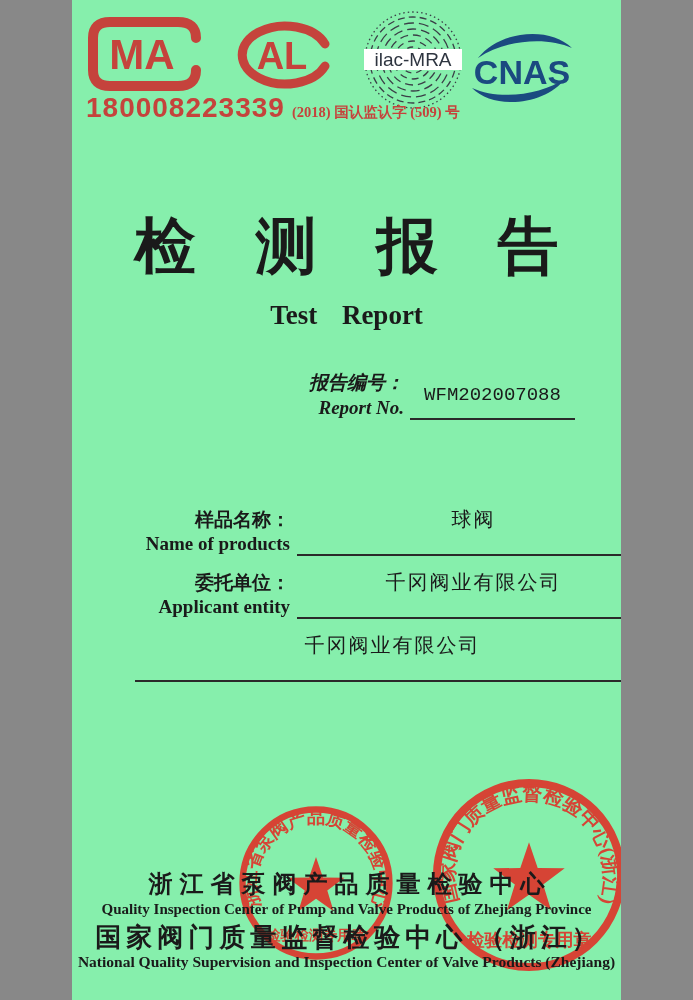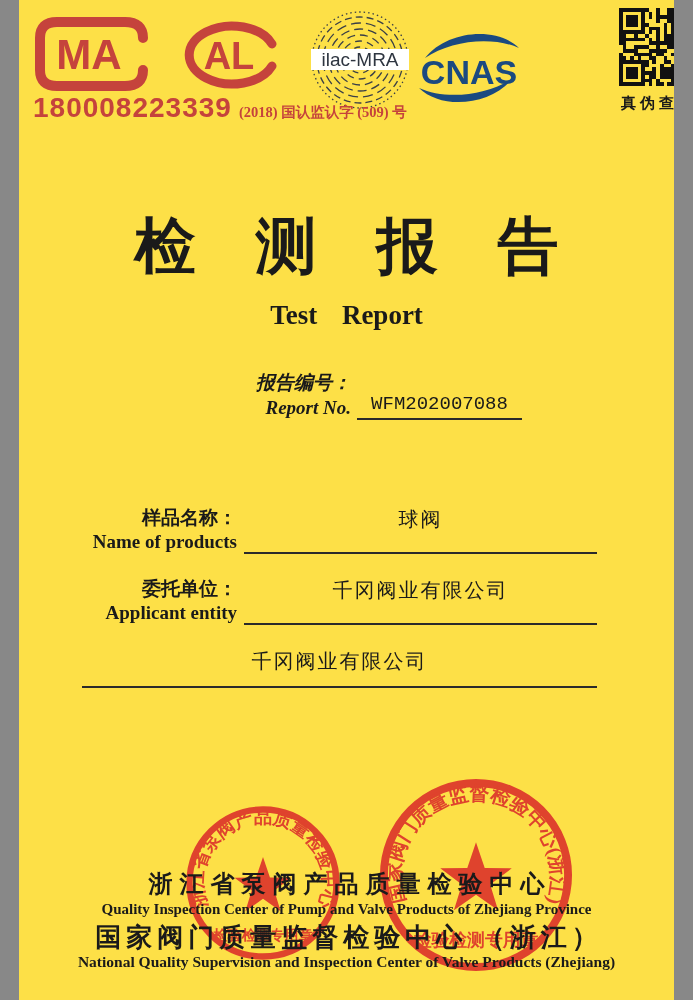--- a/index.html
+++ b/index.html
@@ -1,19 +1,19 @@
 <!DOCTYPE html>
 <html><head>
 <meta charset="utf-8">
 <style>
   * { margin:0; padding:0; box-sizing:border-box; }
   html,body { background:#888; }
   body { display:flex; justify-content:center; }
   .page {
-    position:relative; width:655px; height:1000px; background:#fde047;
+    position:relative; width:549px; height:1000px; background:#86efac;
     font-family:"Liberation Serif", serif; color:#1a1a1a; overflow:hidden;
   }
 
   
   .logo { position:absolute; }
   .cma-logo   { left:12px;  top:14px; width:124px; height:80px; }
   .cal-logo   { left:158px; top:18px; width:104px; height:74px; }
   .ilac-logo  { left:290px; top:6px;  width:102px; height:108px; }
   .cnas-logo  { left:396px; top:26px; width:108px; height:84px; }
 
@@ -35,28 +35,28 @@
   
   .title-zh { position:absolute; top:206px; width:100%; text-align:center;
               font-size:61px; font-weight:bold; letter-spacing:60px; padding-left:60px; white-space:nowrap; }
   .title-en { position:absolute; top:300px; width:100%; text-align:center;
               font-size:27px; font-weight:bold; word-spacing:18px; }
 
   
   .report-row { position:absolute; top:370px; left:182px; display:flex; align-items:flex-end; }
   .report-labels { width:150px; text-align:right; font-weight:bold; font-size:19px; line-height:25px; white-space:nowrap;font-style:italic; }
   .report-value { width:165px; margin-left:6px; border-bottom:2px solid #2a2a2a; text-align:center;
-                  font-family:"Liberation Mono", monospace; font-size:19px; padding-bottom:3px; }
+                  font-family:"Liberation Mono", monospace; font-size:19px; padding-bottom:12px; }
 
   
   .fields { position:absolute; top:506px; left:56px; width:522px; }
-  .field-row { display:flex; margin-bottom:23px; }
+  .field-row { display:flex; align-items:flex-end; margin-bottom:13px; }
   .field-labels { width:162px; text-align:right; font-weight:bold; font-size:19px; line-height:24px; white-space:nowrap; }
   .field-value { flex:1; margin-left:7px; border-bottom:2px solid #2a2a2a; text-align:center;
-                 font-size:20px; padding-bottom:11px; letter-spacing:2px; }
+                 font-size:20px; padding-bottom:21px; letter-spacing:2px; }
 
   
   .stamp { position:absolute; opacity:0.92; }
   .stamp-left  { left:165px; top:804px; width:158px; height:158px; }
   .stamp-right { left:358px; top:776px; width:198px; height:198px; }
   .stamp text { font-weight:bold; font-family:"Liberation Serif", serif; }
 
   .org-line { position:absolute; width:100%; text-align:center; white-space:nowrap; }
   .org1-zh { top:868px; font-size:24px; font-weight:bold; letter-spacing:7px; padding-left:7px; }
   .org1-en { top:901px; font-size:15px; font-weight:bold; }

